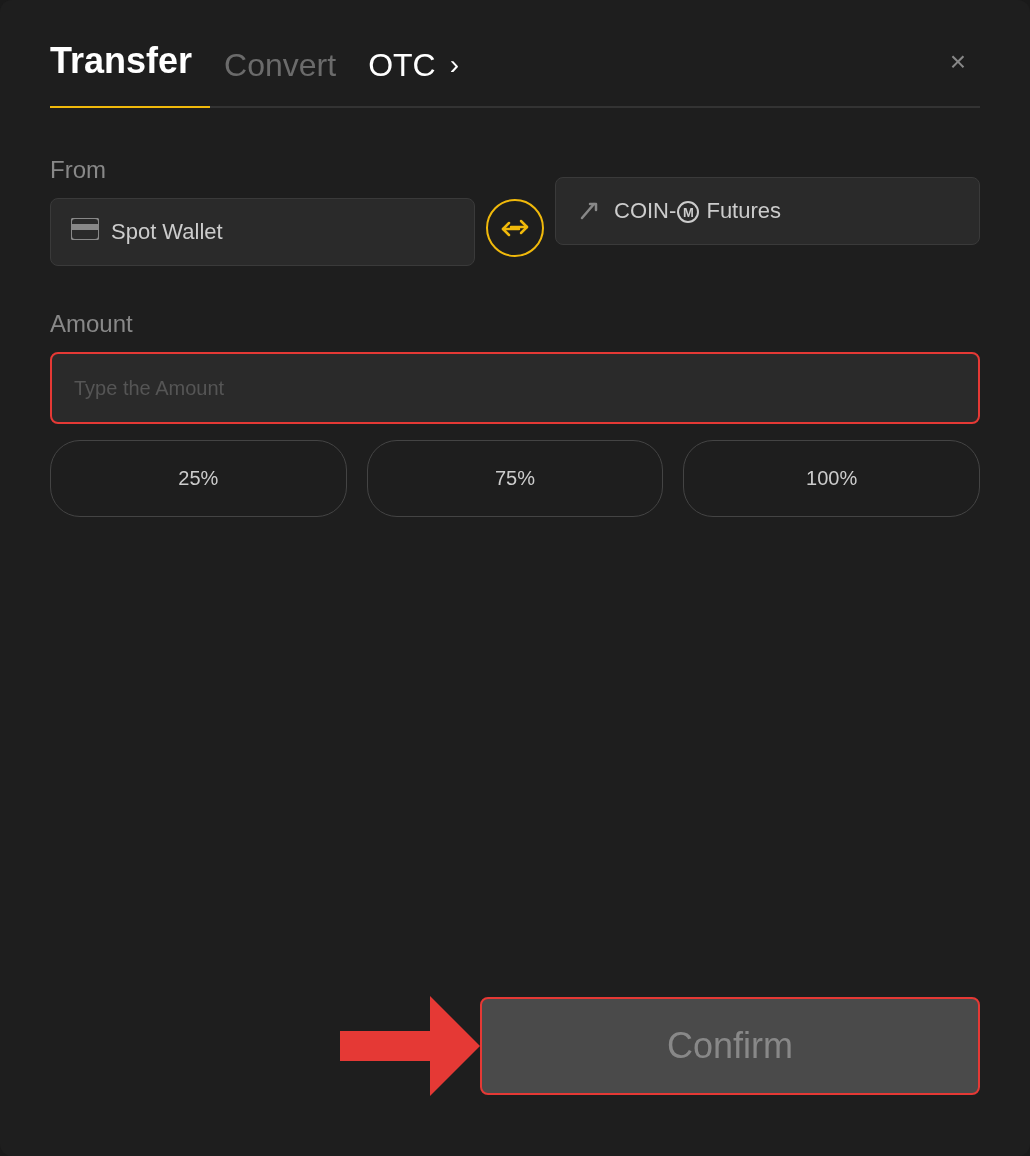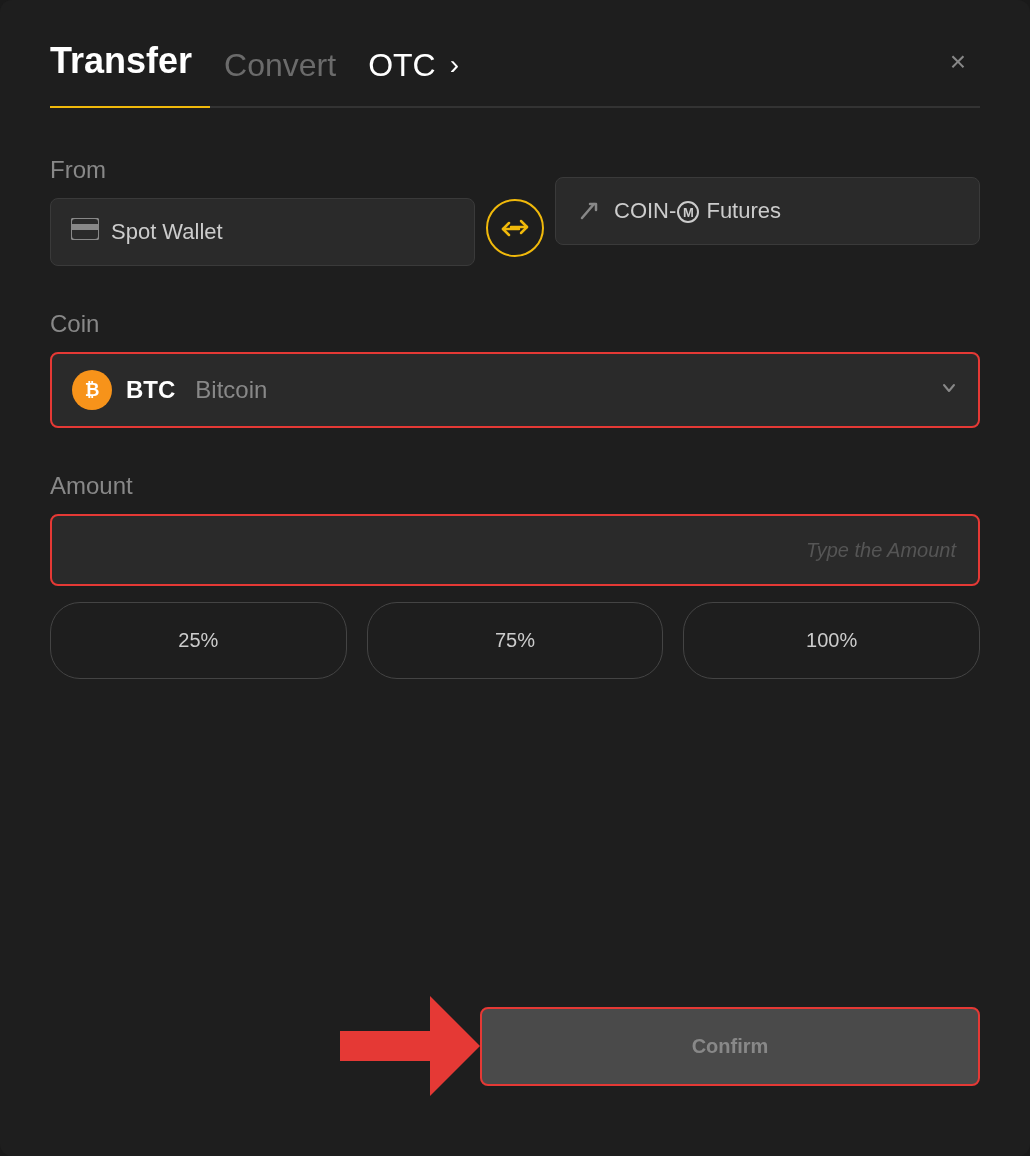--- a/index.html
+++ b/index.html
@@ -211,23 +211,22 @@
       margin-bottom: 16px;
     }
 
     .amount-input-box {
       background: #2a2a2a;
       border: 2.5px solid #e53935;
       border-radius: 8px;
       padding: 18px 22px;
       display: flex;
       align-items: center;
-      justify-content: flex-end;
+      justify-content: flex-start;
       min-height: 72px;
-      font-style: italic;
     }
 
     .amount-placeholder {
       font-size: 20px;
       color: #555;
       font-weight: 400;
     }
 
     .available-text {
       font-size: 20px;
@@ -275,22 +274,22 @@
       align-items: center;
     }
 
     .confirm-btn {
       width: 500px;
       padding: 26px 0;
       background: #4a4a4a;
       border: 2.5px solid #e53935;
       border-radius: 8px;
       color: #888;
-      font-size: 20px;
-      font-weight: 700;
+      font-size: 36px;
+      font-weight: 400;
       cursor: pointer;
       text-align: center;
       transition: all 0.15s;
     }
 
     
     .futures-icon {
       color: #888;
       font-size: 22px;
       display: flex;
@@ -351,37 +350,20 @@
             <path d="M14 6H20V12" stroke="#888" stroke-width="2.5" stroke-linecap="round" stroke-linejoin="round"></path>
           </svg>
         </span>
         <span class="wallet-text">
           COIN-<span style="display:inline-flex;align-items:center;justify-content:center;width:22px;height:22px;border-radius:50%;border:2px solid #ccc;font-size:13px;font-weight:700;color:#ccc;vertical-align:middle;margin:0 1px;">M</span> Futures
         </span>
       </div>
     </div>
   </div>
 
-  <div class="coin-section">
-    <div class="field-label">Coin</div>
-    <div class="coin-dropdown">
-      <div class="btc-icon">
-        <svg width="24" height="24" viewBox="0 0 24 24" fill="white">
-          <text x="50%" y="50%" dominant-baseline="central" text-anchor="middle" font-size="18" font-weight="700" font-family="sans-serif">₿</text>
-        </svg>
-      </div>
-      <span class="coin-name">BTC</span>
-      <span class="coin-fullname">Bitcoin</span>
-      <span class="coin-chevron">
-        <svg width="18" height="18" viewBox="0 0 18 18" fill="none">
-          <path d="M4 6L9 12L14 6" stroke="#888" stroke-width="2" stroke-linecap="round" stroke-linejoin="round"></path>
-        </svg>
-      </span>
-    </div>
-  </div>
 
   <div class="amount-section">
     <div class="field-label">Amount</div>
     <div class="amount-input-box">
       <span class="amount-placeholder">Type the Amount</span>
     </div>
   </div>
 
   <div class="percent-row">
     <button class="percent-btn">25%</button>

